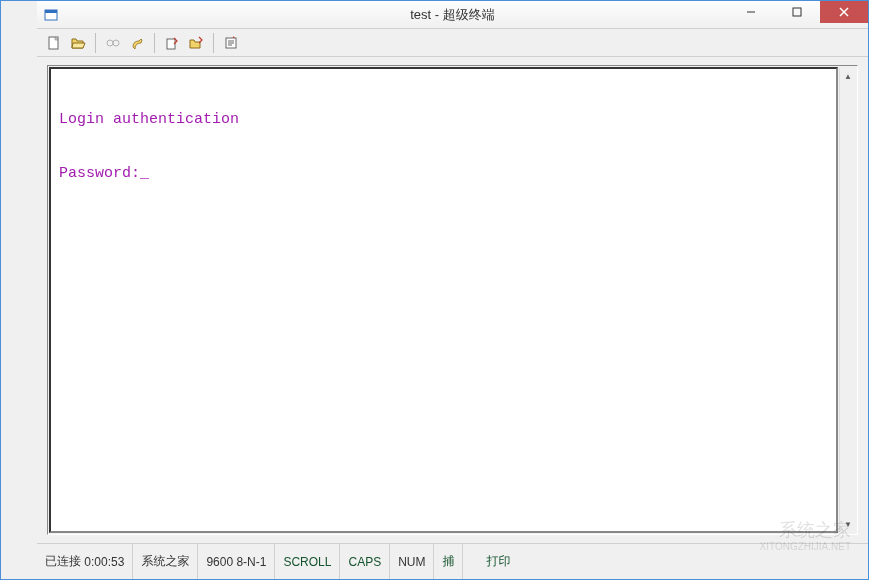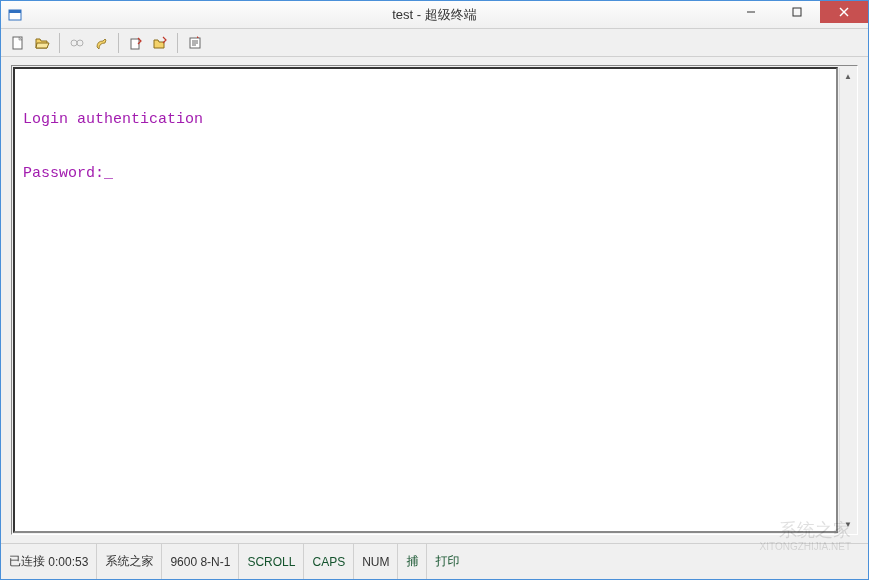--- a/index.html
+++ b/index.html
@@ -12,20 +12,21 @@
       overflow: hidden;
       position: relative;
     }
     .window {
       width: 869px;
       height: 580px;
       border: 1px solid #4a90d9;
       background: #f0f0f0;
       display: flex;
       flex-direction: column;
+      padding-left: 36px;
     }
     .titlebar {
       height: 28px;
       background: linear-gradient(#fdfdfd, #f0f0f0);
       border-bottom: 1px solid #d0d0d0;
       display: flex;
       align-items: center;
       position: relative;
     }
     .titlebar-icon {
@@ -154,21 +155,21 @@
       color: #333;
     }
     .status-cell {
       padding: 0 8px;
       height: 100%;
       display: flex;
       align-items: center;
       border-right: 1px solid #d0d0d0;
     }
     .status-cell.dim { color: #14532d; }
-    .status-cell.nb { border-right: none; }
+    .status-cell.nb { border-right: none; margin-left: 15px; }
     .watermark {
       position: absolute;
       right: 18px; bottom: 28px;
       opacity: 0.12;
       pointer-events: none;
       font-size: 18px;
       color: #000;
       text-align: right;
       line-height: 1.1;
     }

